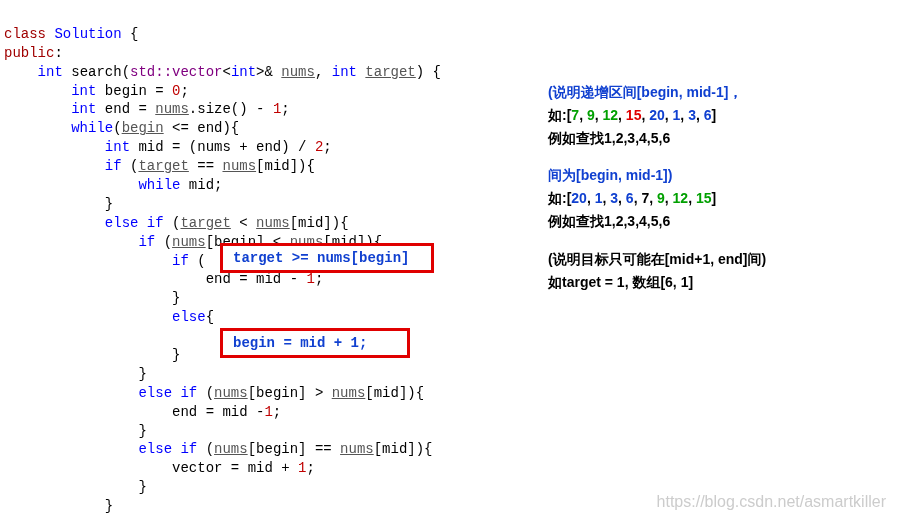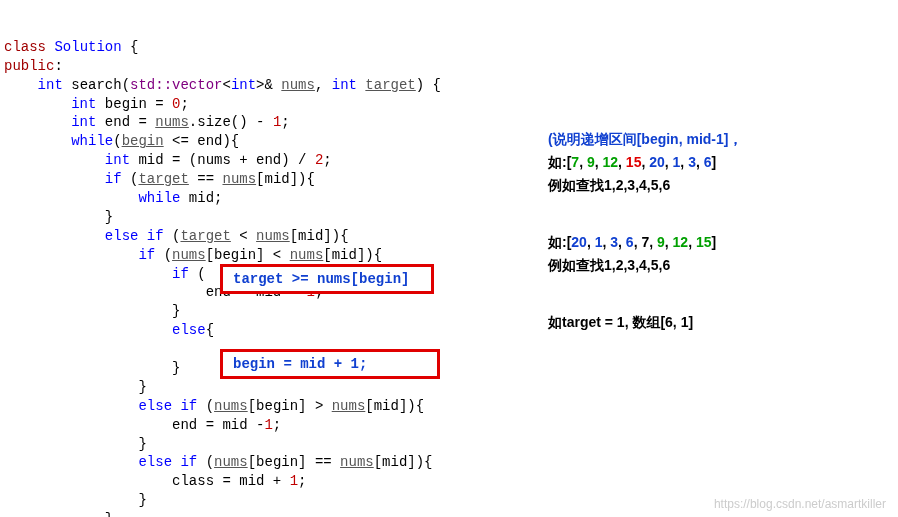--- a/index.html
+++ b/index.html
@@ -12,21 +12,21 @@
     font-size: 14px;
     overflow: hidden;
     position: relative;
   }
   .container {
     display: flex;
     flex-direction: row;
     width: 100%;
     height: 100%;
     box-sizing: border-box;
-    padding: 19px 4px;
+    padding: 6px 4px;
   }
   .code-col {
     flex: 0 0 540px;
     white-space: pre;
     line-height: 1.35;
     position: relative;
   }
   .anno-col {
     flex: 1;
     font-family: "Microsoft YaHei", Arial, sans-serif;
@@ -36,49 +36,48 @@
     padding-top: 75px;
   }
   .kw-class   { color: #a00000; }      
   .kw-type    { color: #0000ff; }      
   .kw-ctrl    { color: #0000ff; }      
   .kw-std     { color: #800080; }      
   .ident-u    { color: #555555; text-decoration: underline; }
   .num        { color: #c00000; }      
   .punct      { color: #000000; }
 
-  .anno-block { margin-bottom: 14px; margin-top: 34px; }
+  .anno-block { margin-bottom: 14px; }
   .anno-line { color: #000; }
   .t-blue  { color: #1040d0; }
   .t-green { color: #00a000; }
   .t-red   { color: #e00000; }
   .t-black { color: #000; }
 
   
   .redbox {
     position: absolute;
     border: 3px solid #e00000;
     box-sizing: border-box;
     background: #ffffff;
     display: flex;
     align-items: center;
     padding-left: 10px;
     font-family: Consolas, "Courier New", monospace;
     font-weight: bold;
     color: #1040d0;
     z-index: 5;
-    margin-top: 8px;
   }
   .watermark {
     position: absolute;
     right: 12px;
     bottom: 6px;
     color: #cccccc;
     font-family: Arial, sans-serif;
-    font-size: 12px;
+    font-size: 16px;
     pointer-events: none;
   }
 </style>
 </head>
 <body>
 
 <div class="container">
 
   <div class="code-col">
 <span class="kw-class">class</span> <span class="kw-type">Solution</span><span class="punct"> {</span>
@@ -97,48 +96,50 @@
                         <span>end = mid - </span><span class="num">1</span><span>;</span>
                     <span>}</span>
                     <span class="kw-ctrl">else</span><span>{</span>
 
                     <span>}</span>
                 <span>}</span>
                 <span class="kw-ctrl">else</span> <span class="kw-ctrl">if</span><span> (</span><span class="ident-u">nums</span><span>[begin]</span><span> &gt; </span><span class="ident-u">nums</span><span>[mid]){</span>
                     <span>end = mid -</span><span class="num">1</span><span>;</span>
                 <span>}</span>
                 <span class="kw-ctrl">else</span> <span class="kw-ctrl">if</span><span> (</span><span class="ident-u">nums</span><span>[begin]</span><span> == </span><span class="ident-u">nums</span><span>[mid]){</span>
-                    <span>class = mid + </span><span class="num">1</span><span>;</span>
+                    <span>vector = mid + </span><span class="num">1</span><span>;</span>
                 <span>}</span>
             <span>}</span>
 
     
     <div class="redbox" style="left:216px; top:237px; width:214px; height:30px;">
       <span>target &gt;= nums[begin]</span>
     </div>
-    <div class="redbox" style="left:216px; top:322px; width:220px; height:30px;">
+    <div class="redbox" style="left:216px; top:322px; width:190px; height:30px;">
       <span>begin = mid + 1;</span>
     </div>
   </div>
 
   <div class="anno-col">
     <div class="anno-block">
       <div class="t-blue">(说明递增区间[begin, mid-1]，</div>
       <div class="anno-line">
         <span class="t-black">如:[</span><span class="t-green">7</span><span>, </span><span class="t-green">9</span><span>, </span><span class="t-green">12</span><span>, </span><span class="t-red">15</span><span>, </span><span class="t-blue">20</span><span>, </span><span class="t-blue">1</span><span>, </span><span class="t-blue">3</span><span>, </span><span class="t-blue">6</span><span class="t-black">]</span>
       </div>
       <div class="t-black">例如查找1,2,3,4,5,6</div>
     </div>
 
     <div class="anno-block">
+      <div class="t-blue">间为[begin, mid-1])</div>
       <div class="anno-line">
         <span class="t-black">如:[</span><span class="t-blue">20</span><span>, </span><span class="t-blue">1</span><span>, </span><span class="t-blue">3</span><span>, </span><span class="t-blue">6</span><span>, </span><span class="t-black">7</span><span>, </span><span class="t-green">9</span><span>, </span><span class="t-green">12</span><span>, </span><span class="t-green">15</span><span class="t-black">]</span>
       </div>
       <div class="t-black">例如查找1,2,3,4,5,6</div>
     </div>
 
     <div class="anno-block">
+      <div class="t-black">(说明目标只可能在[mid+1, end]间)</div>
       <div class="t-black">如target = 1, 数组[6, 1]</div>
     </div>
   </div>
 </div>
 
 <div class="watermark">https://blog.csdn.net/asmartkiller</div>
 
 </body></html>

